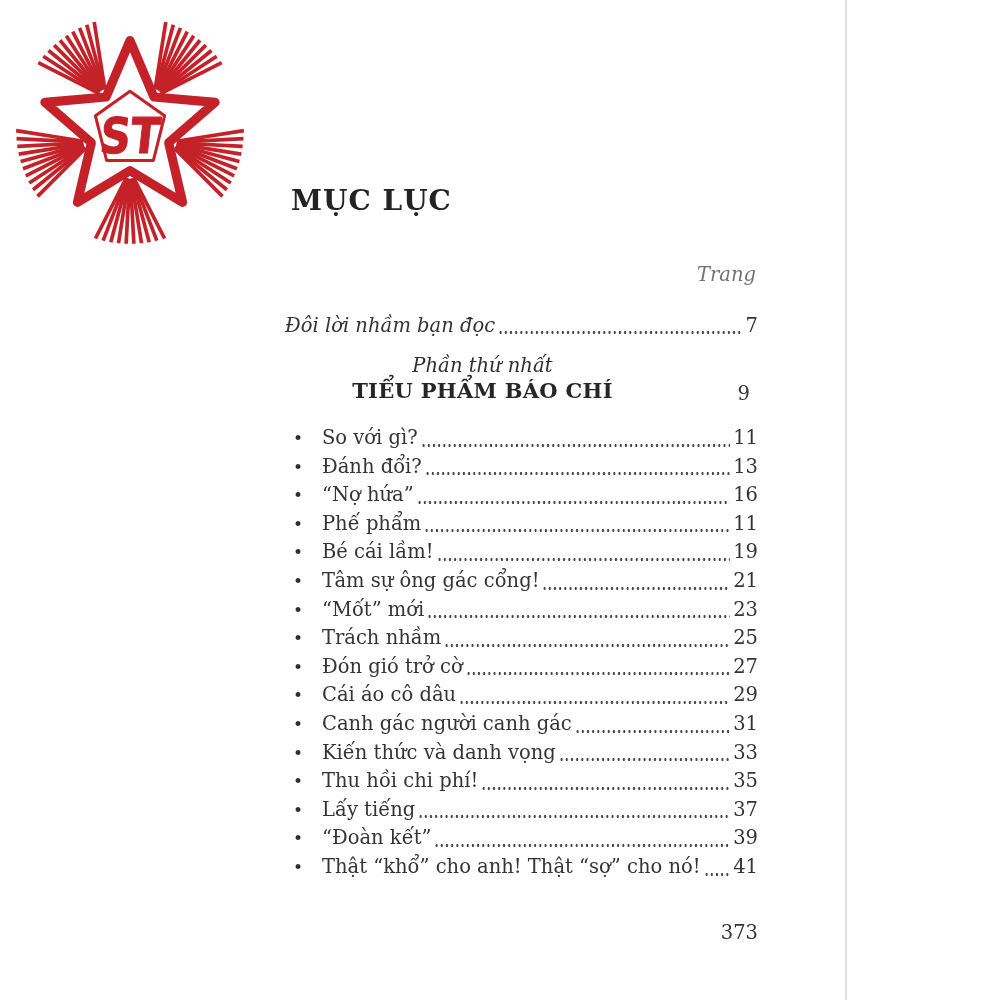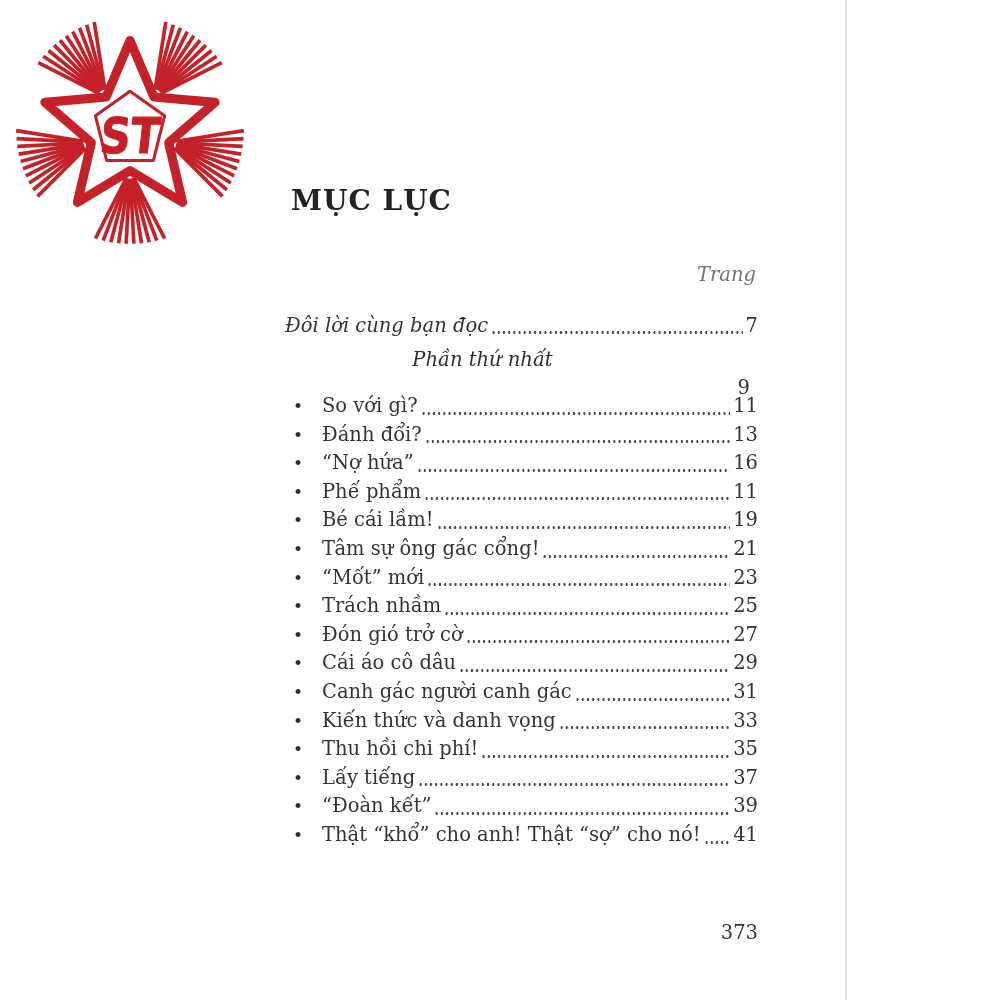--- a/index.html
+++ b/index.html
@@ -43,21 +43,21 @@
   }
   .front-row .label { font-style: italic; }
   .leader {
     flex: 1; height: 3px; align-self: flex-end;
     margin: 0 3px 6px 3px;
     background-image: radial-gradient(circle, #474747 1.15px, rgba(0,0,0,0) 1.35px);
     background-size: 5.2px 3px; background-repeat: repeat-x; background-position: 0 bottom;
   }
   .pagenum { white-space: nowrap; }
 
-  .part-block { margin-top: 8px; position: relative; }
+  .part-block { margin-top: 14px; position: relative; }
   .kicker {
     font-style: italic; font-size: 19.5px; line-height: 24px;
     text-align: center; padding-right: 78px; color: #2f2f2f;
   }
   .part-title {
     font-weight: bold; font-size: 21px; line-height: 26px;
     text-align: center; padding-right: 78px; letter-spacing: 0.3px; color: #262626;
   }
   .part-page {
     position: absolute; right: 8px; top: 27px;
@@ -113,28 +113,29 @@
 </div>
 
 <div class="content">
 
   <h1 class="toc-title">MỤC LỤC</h1>
 
   <div class="trang">Trang</div>
 
   <div class="front-list">
     <div class="toc-row front-row">
-      <span class="label">Đôi lời cùng bạn đọc</span>
+      <span class="label">Đôi lời nhầm bạn đọc</span>
       <span class="leader"></span>
       <span class="pagenum">7</span>
     </div>
   </div>
 
   <div class="part-block">
     <div class="kicker">Phần thứ nhất</div>
+    <div class="part-title">TIỂU PHẨM BÁO CHÍ</div>
     <span class="part-page">9</span>
   </div>
 
   <div class="items">
     <div class="toc-row item-row">
       <span class="bullet">•</span>
       <span class="label">So với gì?</span>
       <span class="leader"></span>
       <span class="pagenum">11</span>
     </div>

